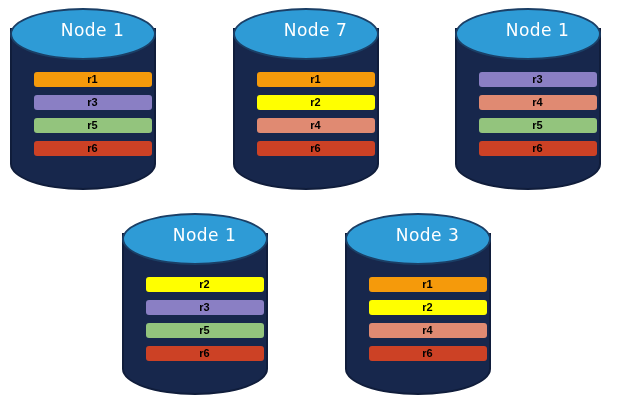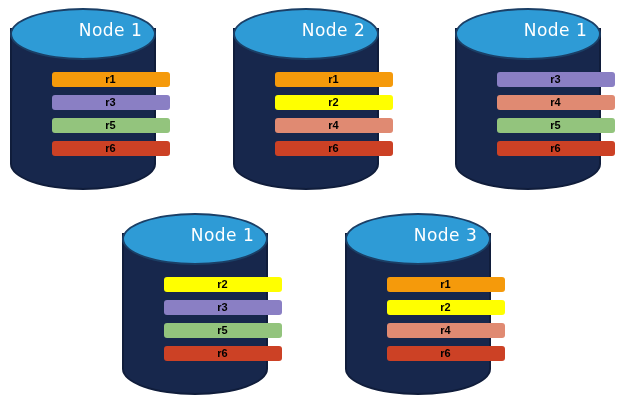--- a/index.html
+++ b/index.html
@@ -18,21 +18,20 @@
   #diagram {
     position: absolute;
     inset: 0;
   }
 
   
   .node {
     position: absolute;
     width: 165px;
     height: 182px;
-    padding-left: 36px;
   }
 
   .cyl-body {
     position: absolute;
     left: 0;
     top: 20px;
     width: 146px;
     height: 162px;
     box-sizing: border-box;
     background: #17274c;
@@ -124,21 +123,21 @@
           <span class="replica-label">r5</span>
         </div>
         <div class="replica-bar" style="background: rgb(204, 65, 37);">
           <span class="replica-label">r6</span>
         </div>
       </div>
     </div>
     <div class="node pos-n2">
       <div class="cyl-body" style="background: rgb(23, 39, 76);"></div>
       <div class="cyl-top" style="background: rgb(46, 155, 214);"></div>
-      <div class="cyl-top-label">Node  2</div>
+      <div class="cyl-top-label">Node  7</div>
       <div class="replica-list">
         <div class="replica-bar" style="background: rgb(245, 154, 11);">
           <span class="replica-label">r1</span>
         </div>
         <div class="replica-bar" style="background: rgb(255, 255, 0);">
           <span class="replica-label">r2</span>
         </div>
         <div class="replica-bar" style="background: rgb(224, 138, 114);">
           <span class="replica-label">r4</span>
         </div>

